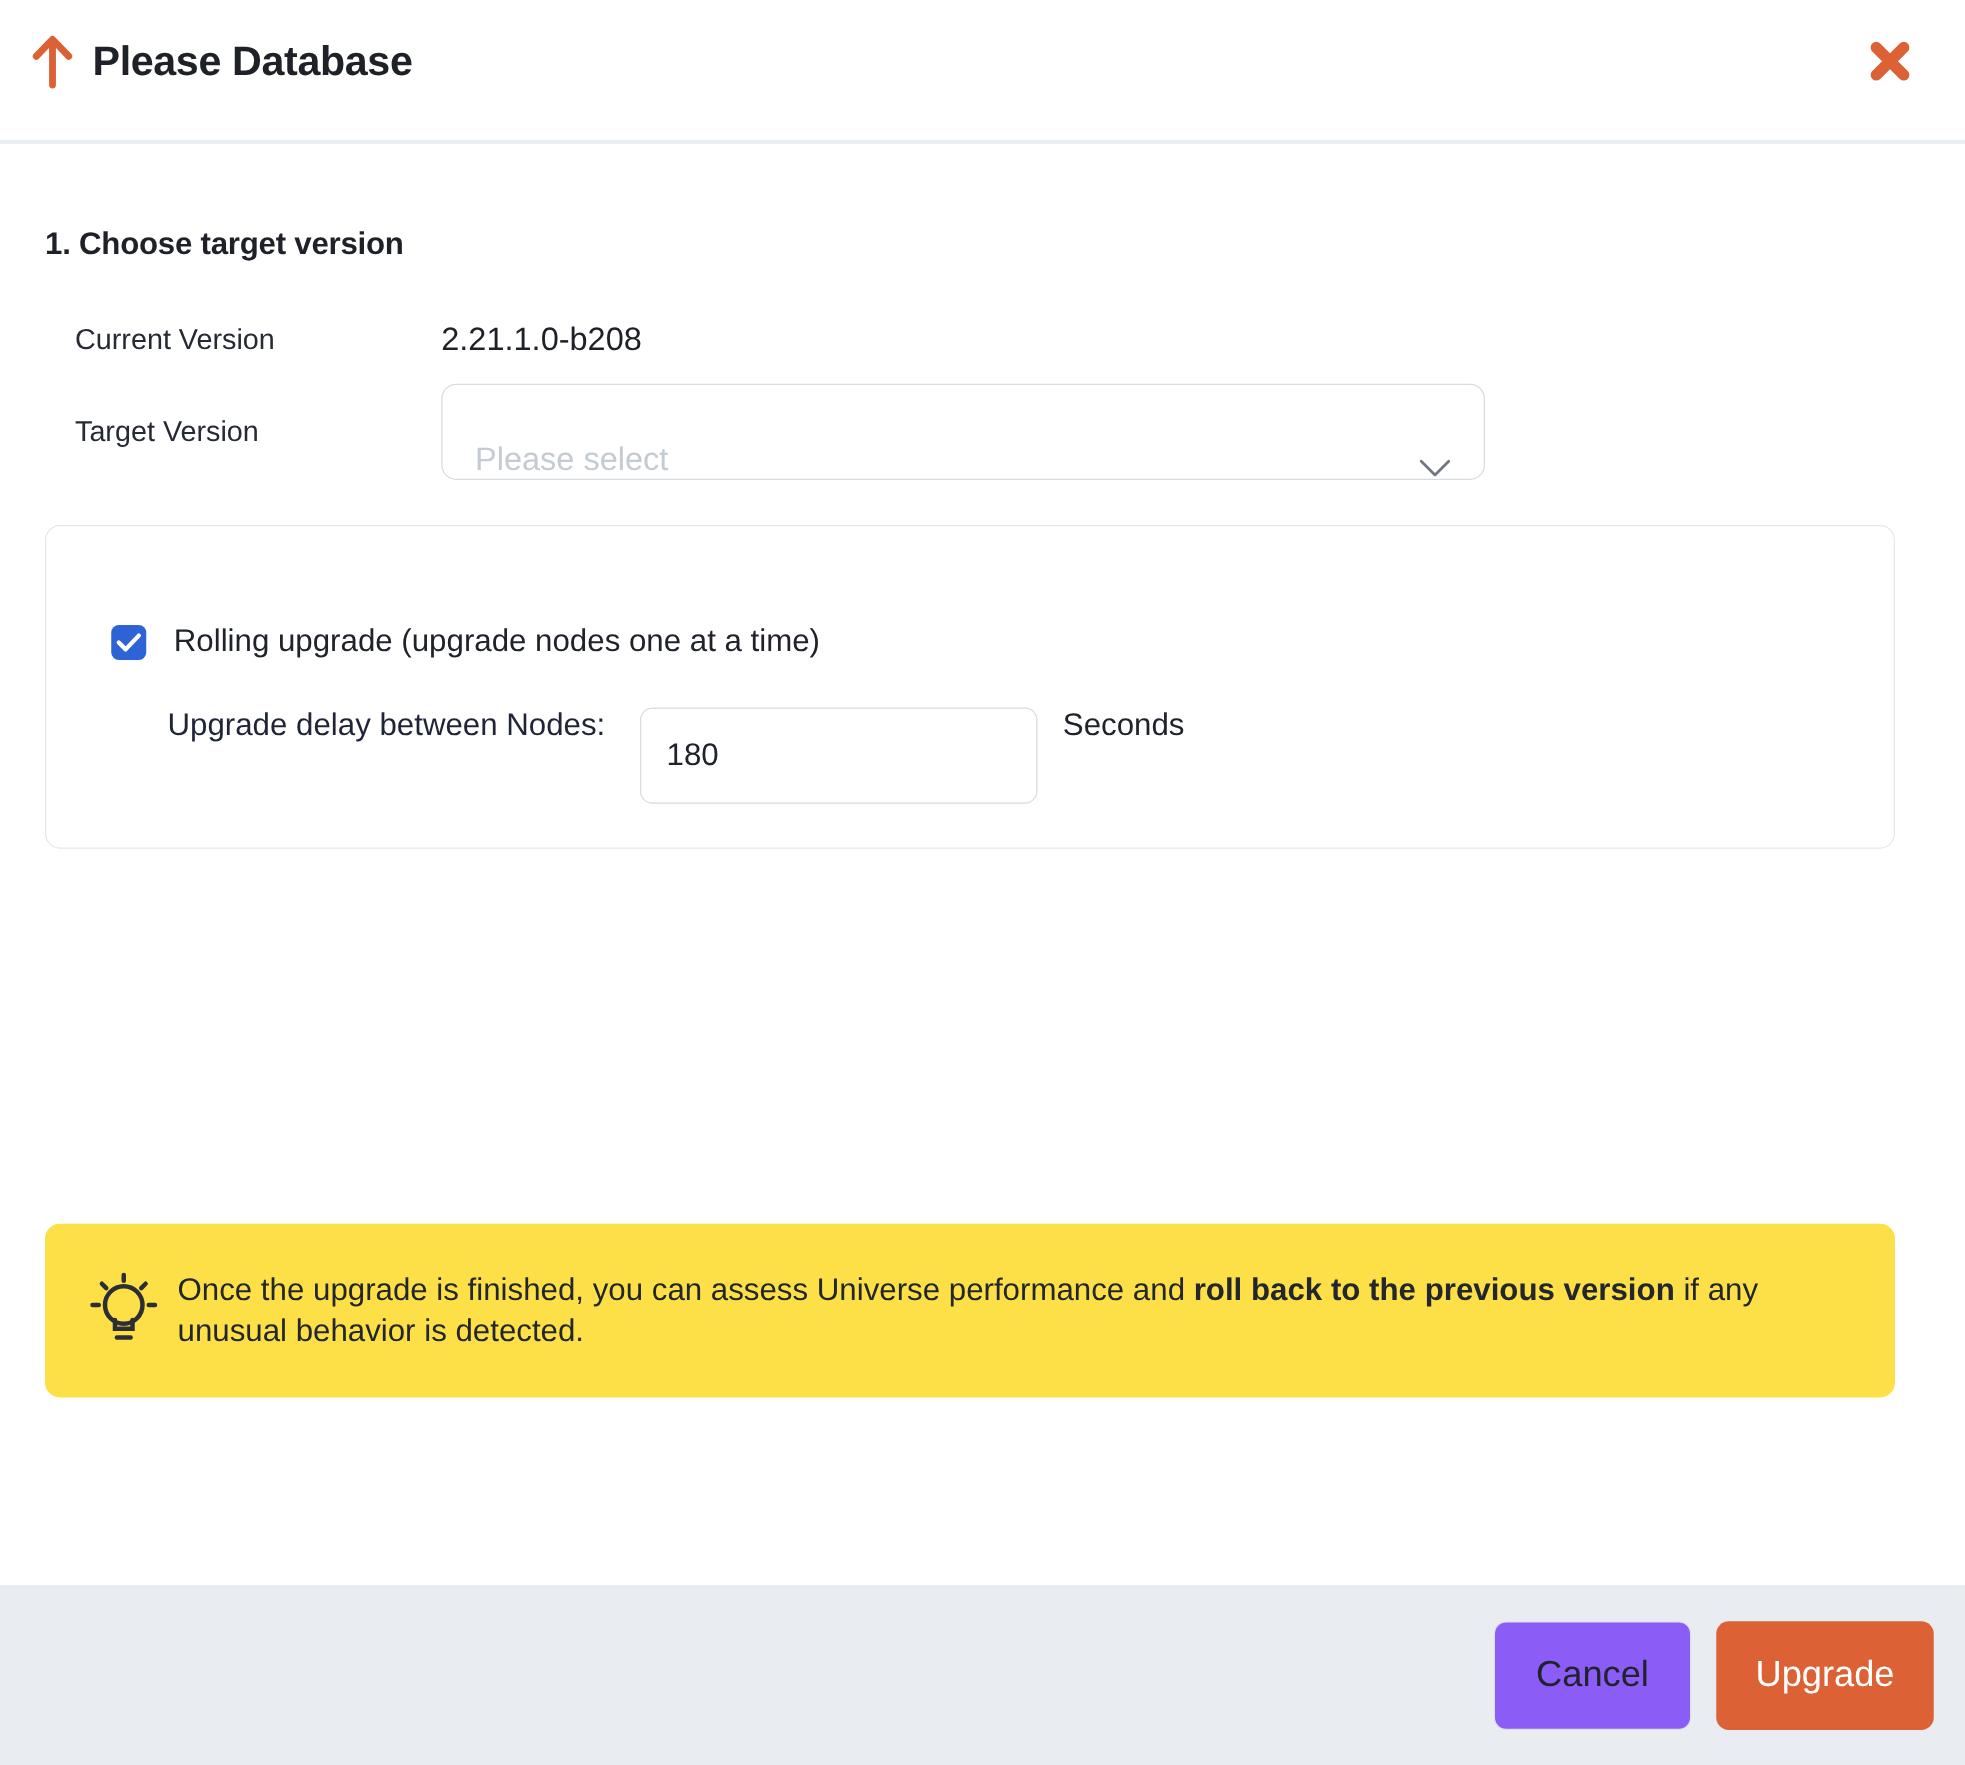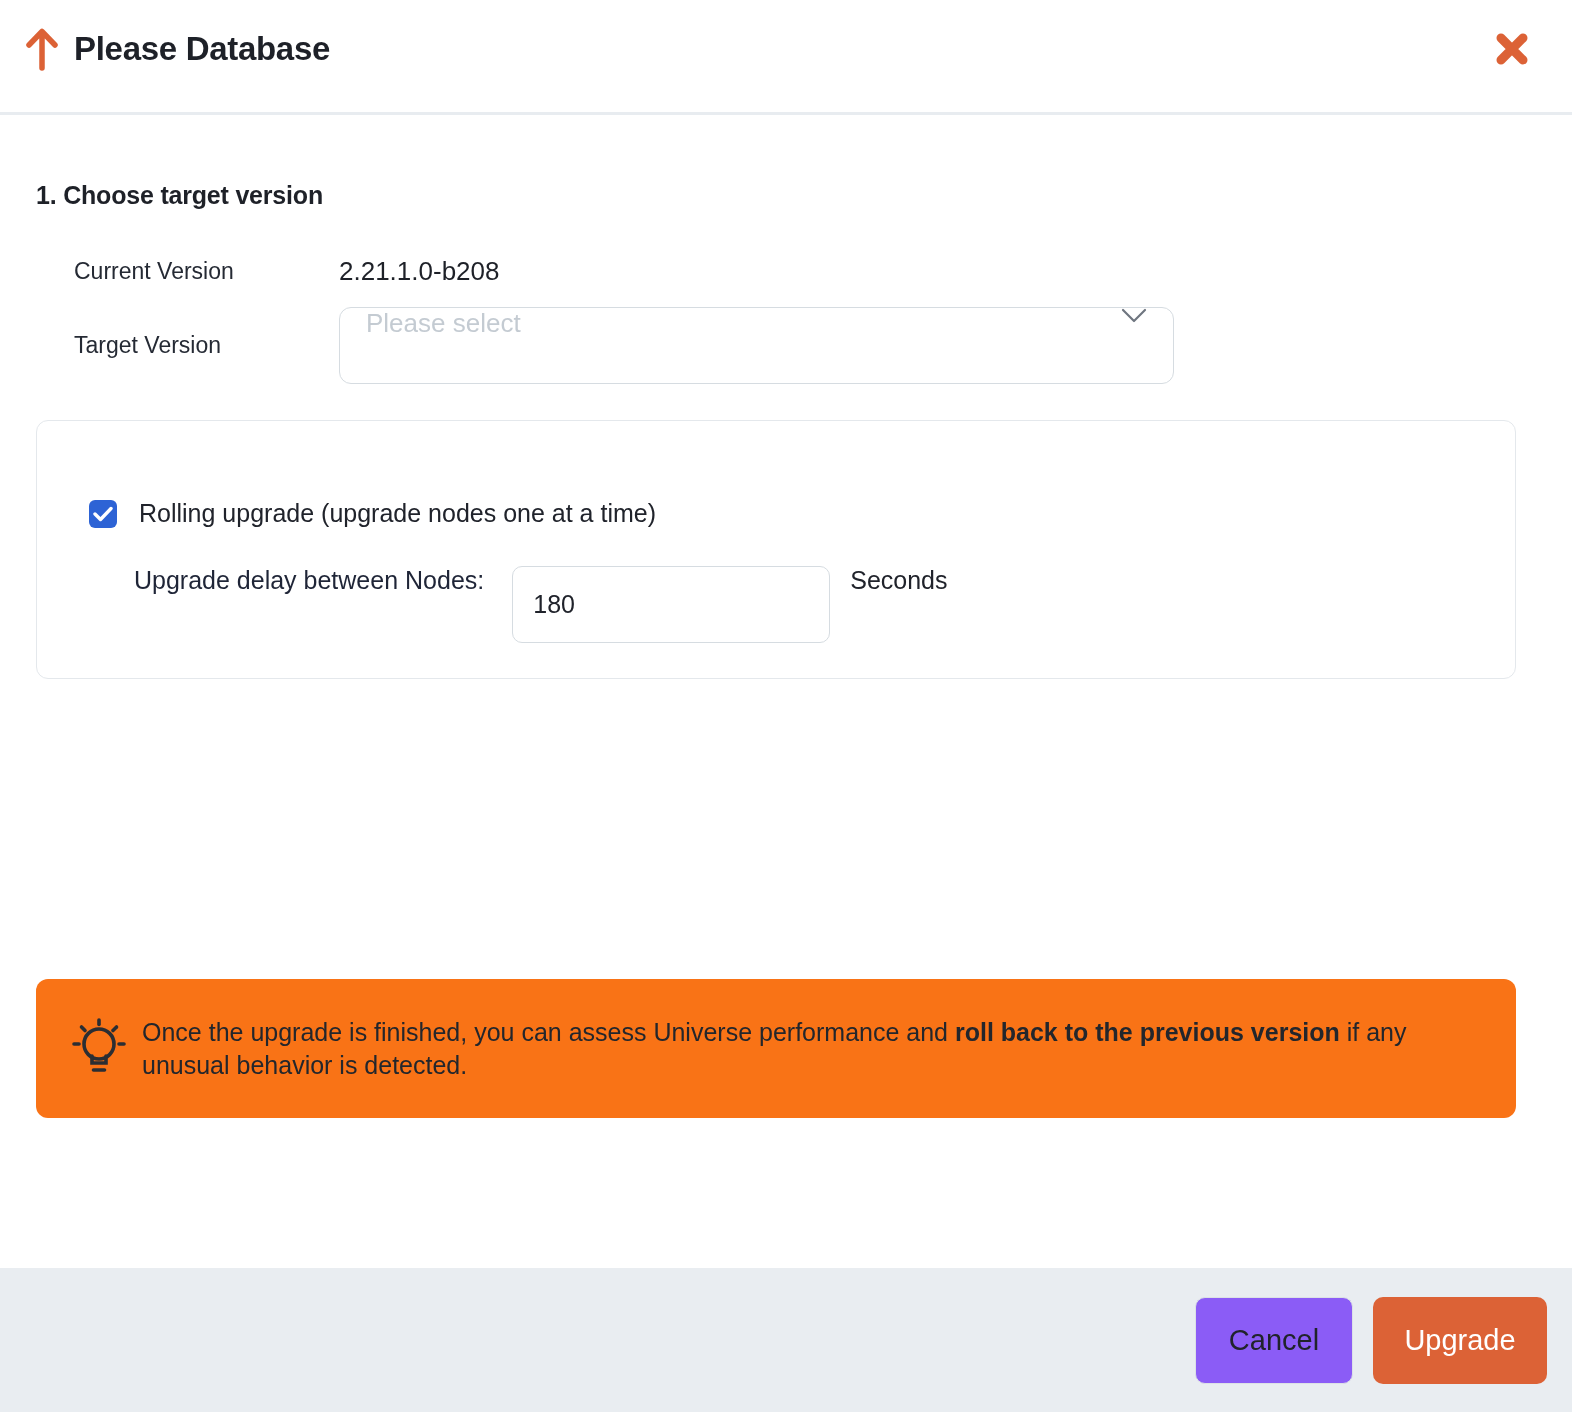--- a/index.html
+++ b/index.html
@@ -26,30 +26,30 @@
   }
 
   
   .content { flex:1 1 auto; padding:0 56px 0 36px; overflow:hidden; }
   .section-heading {
     font-size:25px; font-weight:700; color:#1E2128; letter-spacing:-0.2px;
   }
   .heading-1 { margin-top:66px; }
   .heading-2 { margin-top:100px; }
 
-  .form-row { display:flex; align-items:center; margin-left:38px; }
+  .form-row { display:flex; align-items:center; margin-left:24px;gap:28px; }
   .row-current { margin-top:46px; }
   .row-target  { margin-top:20px; }
   .field-label { width:265px; flex:0 0 auto; font-size:23px; color:#252A34; }
   .field-value { font-size:26px; color:#1E2128; }
 
   .select-box {
     width:835px; height:77px;
     border:1.5px solid #D6DCE1; border-radius:12px;
-    display:flex; align-items:flex-start;
+    display:flex; align-items:flex-end;
     padding:0 26px; background:#fff; cursor:pointer;
   }
   .select-placeholder { font-size:26px; color:#C4CBD2; flex:1; }
 
   .config-box {
     margin-top:36px;
     border:1.5px solid #E4E8EC; border-radius:12px;
     padding:50px 40px 35px 52px;
     background:#fff;
   }
@@ -68,21 +68,21 @@
     margin-left:28px; width:318px; height:77px;
     border:1.5px solid #D6DCE1; border-radius:10px;
     font-size:25px; color:#20232B; padding:0 0 0 20px;
     font-family:"Liberation Sans","DejaVu Sans",sans-serif;
     outline:none;
   }
   .delay-unit { margin-left:20px; font-size:25px; color:#20232B; }
 
   .info-note {
     margin-top:300px; height:139px;
-    background:#f97316; border-radius:12px;
+    background:#fde047; border-radius:12px;
     display:flex; align-items:center;
     padding:0 40px 0 30px;
   }
   .bulb-icon { width:66px; height:76px; flex:0 0 auto; }
   .info-text { margin-left:10px; font-size:25px; line-height:33px; color:#23262C; }
   .info-text b { font-weight:700; }
 
   
   .modal-footer {
     height:144px; flex:0 0 auto;

